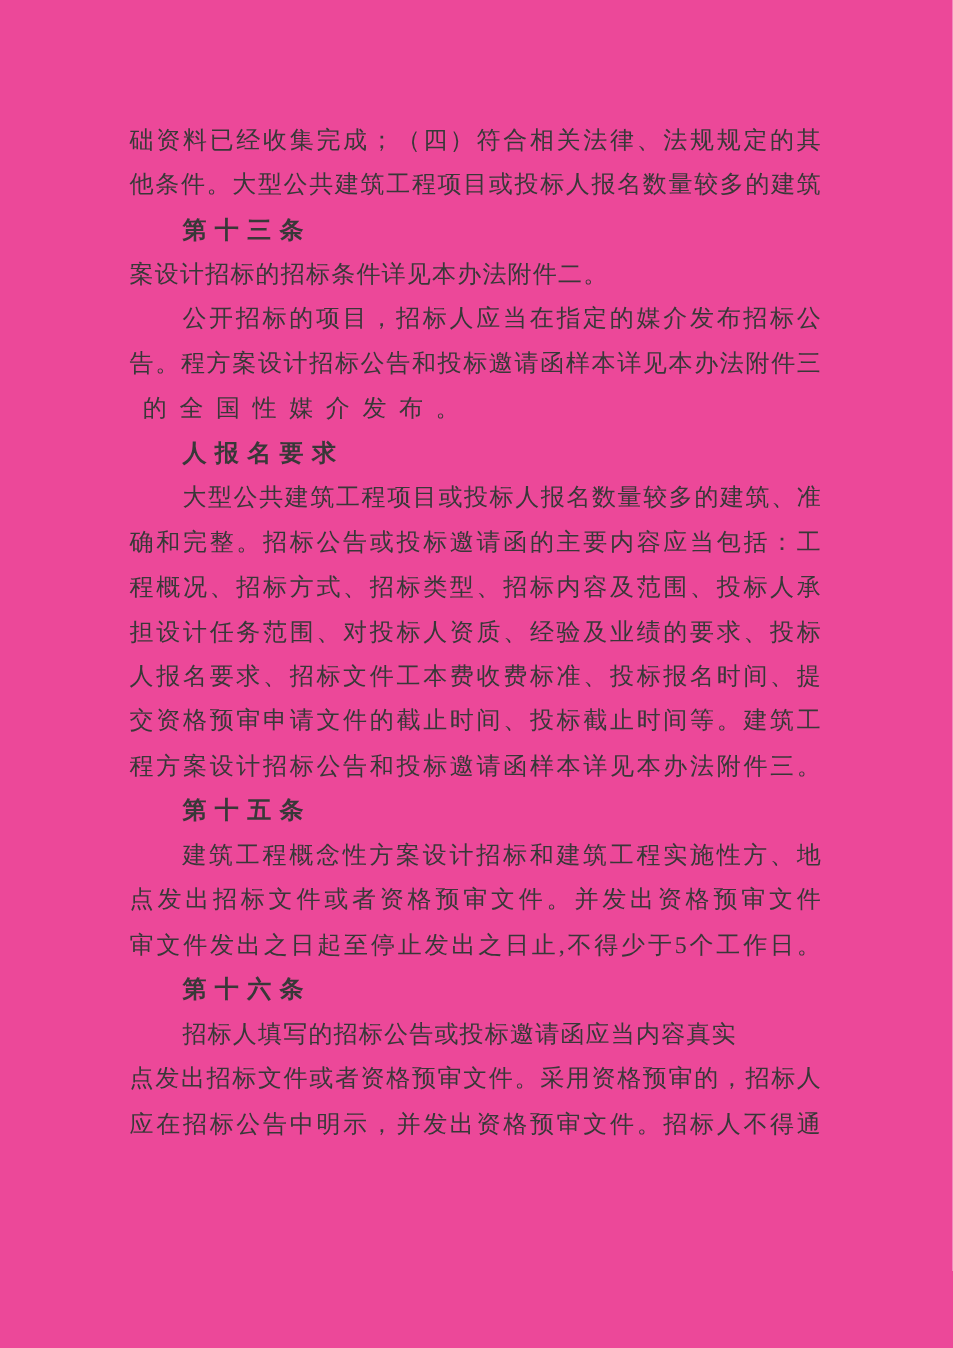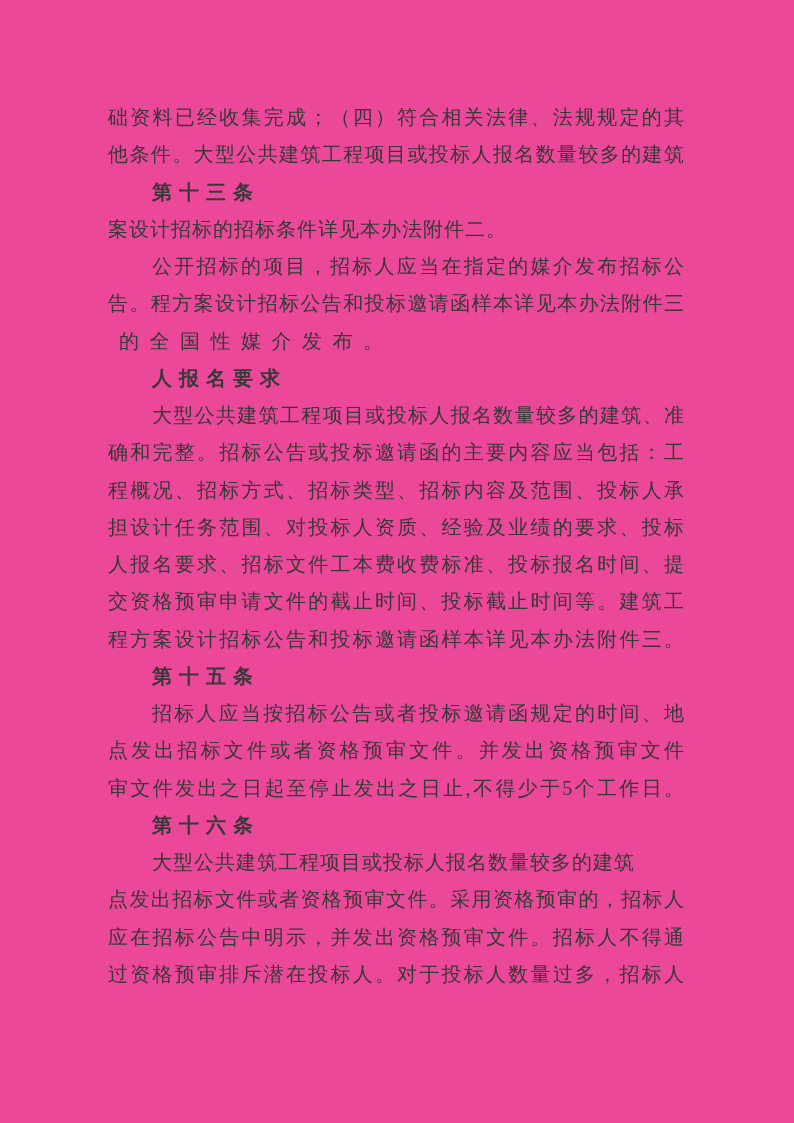--- a/index.html
+++ b/index.html
@@ -62,22 +62,21 @@
       <div class="line spread">的全国性媒介发布。</div>
       <div class="line heading indent">人报名要求</div>
       <div class="line indent justify">大型公共建筑工程项目或投标人报名数量较多的建筑、准</div>
       <div class="line justify">确和完整。招标公告或投标邀请函的主要内容应当包括：工</div>
       <div class="line justify">程概况、招标方式、招标类型、招标内容及范围、投标人承</div>
       <div class="line justify">担设计任务范围、对投标人资质、经验及业绩的要求、投标</div>
       <div class="line justify">人报名要求、招标文件工本费收费标准、投标报名时间、提</div>
       <div class="line justify">交资格预审申请文件的截止时间、投标截止时间等。建筑工</div>
       <div class="line justify">程方案设计招标公告和投标邀请函样本详见本办法附件三。</div>
       <div class="line heading indent">第十五条</div>
-      <div class="line indent justify">招标人应当按招标公告或者投标邀请函规定的时间、地</div>
+      <div class="line indent justify">建筑工程概念性方案设计招标和建筑工程实施性方、地</div>
       <div class="line justify">点发出招标文件或者资格预审文件。并发出资格预审文件</div>
       <div class="line justify">审文件发出之日起至停止发出之日止,不得少于5个工作日。</div>
       <div class="line heading indent">第十六条</div>
-      <div class="line indent">大型公共建筑工程项目或投标人报名数量较多的建筑</div>
+      <div class="line indent">招标人填写的招标公告或投标邀请函应当内容真实</div>
       <div class="line justify">点发出招标文件或者资格预审文件。采用资格预审的，招标人</div>
       <div class="line justify">应在招标公告中明示，并发出资格预审文件。招标人不得通</div>
-      <div class="line justify">过资格预审排斥潜在投标人。对于投标人数量过多，招标人</div>
     </div>
 </div>
 
 </body></html>

